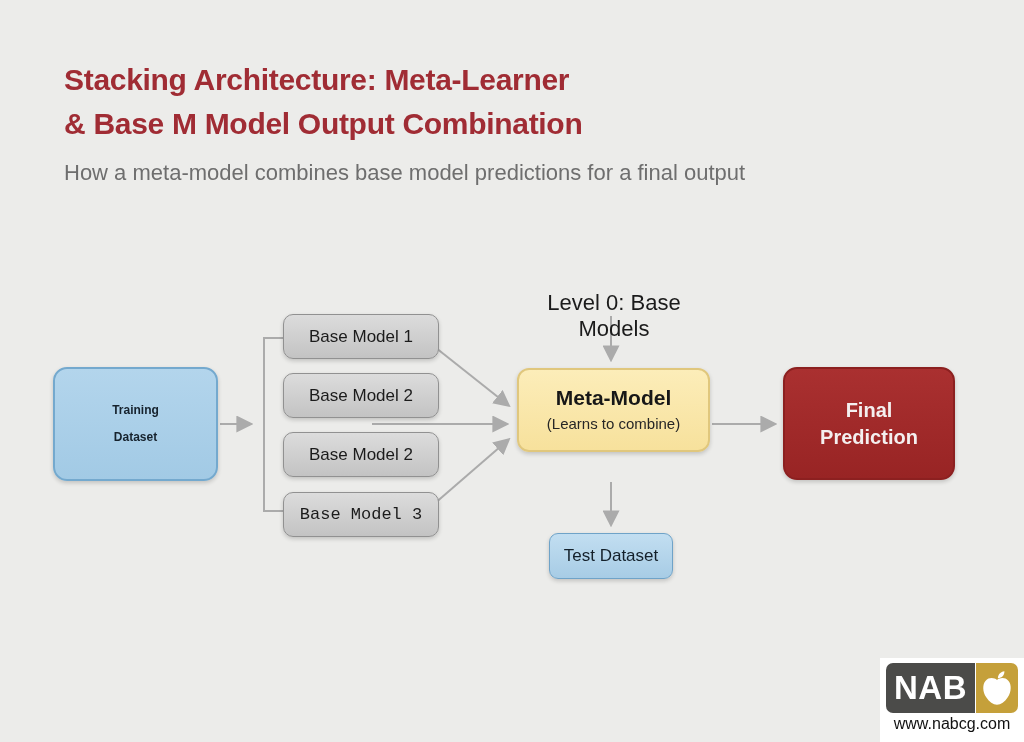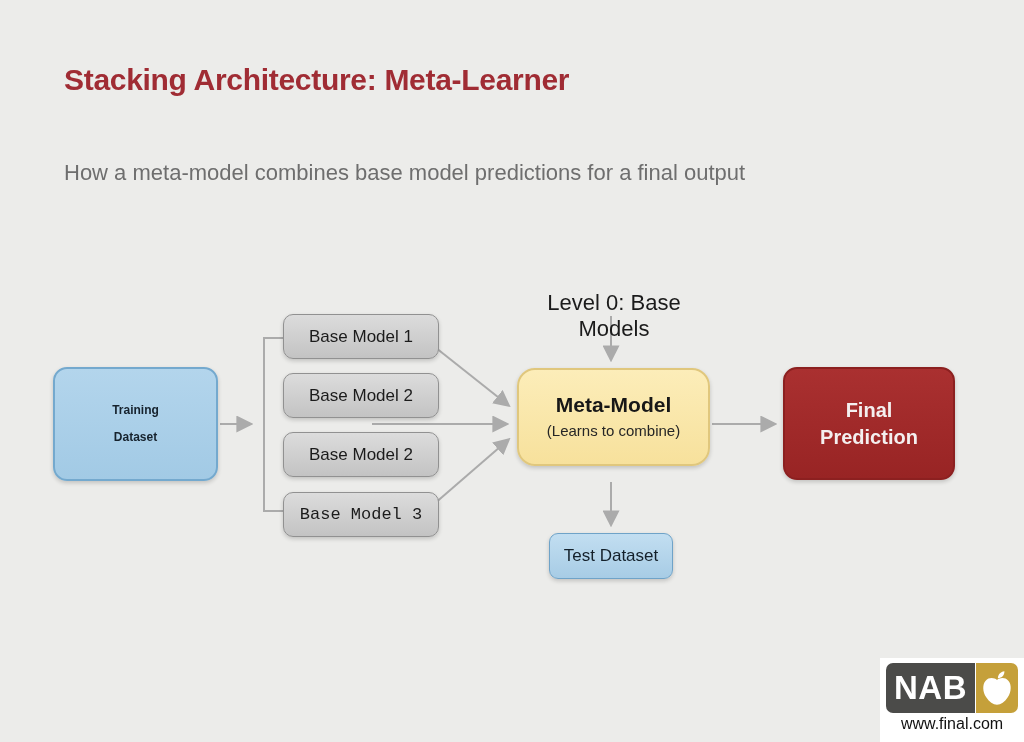--- a/index.html
+++ b/index.html
@@ -57,24 +57,24 @@
     background: linear-gradient(#dcdcdc, #c3c3c3);
     border: 1.5px solid #919191;
     border-radius: 10px;
     font-size: 17px; font-weight: 400; color: #1b1b1b;
   }
   .base-1 { top: 314px; }
   .base-2 { top: 373px; }
   .base-3 { top: 432px; }
   .base-4 { top: 492px; font-family: Liberation Mono, monospace; }
   .meta-box {
-    left: 517px; top: 368px; width: 193px; height: 98px;
+    left: 517px; top: 368px; width: 193px; height: 84px;
     background: linear-gradient(#fcedb9, #f7e19c);
     border: 2px solid #e0c77d;
-    border-radius: 18px;
+    border-radius: 12px;
   }
   .meta-title { font-size: 21px; font-weight: 700; color: #171717; line-height: 28px; }
   .meta-sub   { font-size: 15px; font-weight: 400; color: #262626; line-height: 24px; }
   .final-box {
     left: 783px; top: 367px; width: 172px; height: 113px;
     background: linear-gradient(#aa3030, #982424);
     border: 2px solid #8c2020;
     border-radius: 14px;
     font-size: 20px; font-weight: 700; color: #f4efef;
     line-height: 27px;
@@ -144,20 +144,21 @@
     background: #ffffff;
   }
 </style>
 </head>
 <body>
 
 <div id="canvas">
 
   <div class="title">
     <div>Stacking Architecture: Meta-Learner</div>
+    <div>&amp; Base M Model Output Combination</div>
   </div>
   <div class="subtitle">How a meta-model combines base model predictions for a final output</div>
 
   <svg id="arrows" viewBox="0 0 1024 742" xmlns="http://www.w3.org/2000/svg">
     <defs>
       <marker id="ah" viewBox="0 0 10 10" refX="8" refY="5" markerWidth="8.5" markerHeight="8.5" orient="auto-start-reverse">
         <path d="M0,0 L10,5 L0,10 z" fill="#ababab"></path>
       </marker>
     </defs>
     <g stroke="#ababab" stroke-width="2" fill="none">
@@ -209,16 +210,16 @@
   <div class="logo-block">
     <div class="logo-row">
       <div class="logo-nab">NAB</div>
       <div class="logo-apple">
         <svg viewBox="0 0 24 26" xmlns="http://www.w3.org/2000/svg">
           <path fill="#ffffff" d="M12.6,6.2 C12.6,3.4 14.6,1.6 17.2,1.2 C17.4,3.8 15.6,5.9 12.6,6.2 Z"></path>
           <path fill="#ffffff" d="M12,7.4 C10,5.6 6.2,5.4 4,7.8 C1.6,10.4 1.8,15.6 4.4,19.6 C6.6,23 9.2,24.8 12,24.8 C14.8,24.8 17.4,23 19.6,19.6 C22.2,15.6 22.4,10.4 20,7.8 C17.8,5.4 14,5.6 12,7.4 Z"></path>
         </svg>
       </div>
     </div>
-    <div class="logo-url">www.final.com</div>
+    <div class="logo-url">www.nabcg.com</div>
   </div>
 
 </div>
 
 </body></html>

